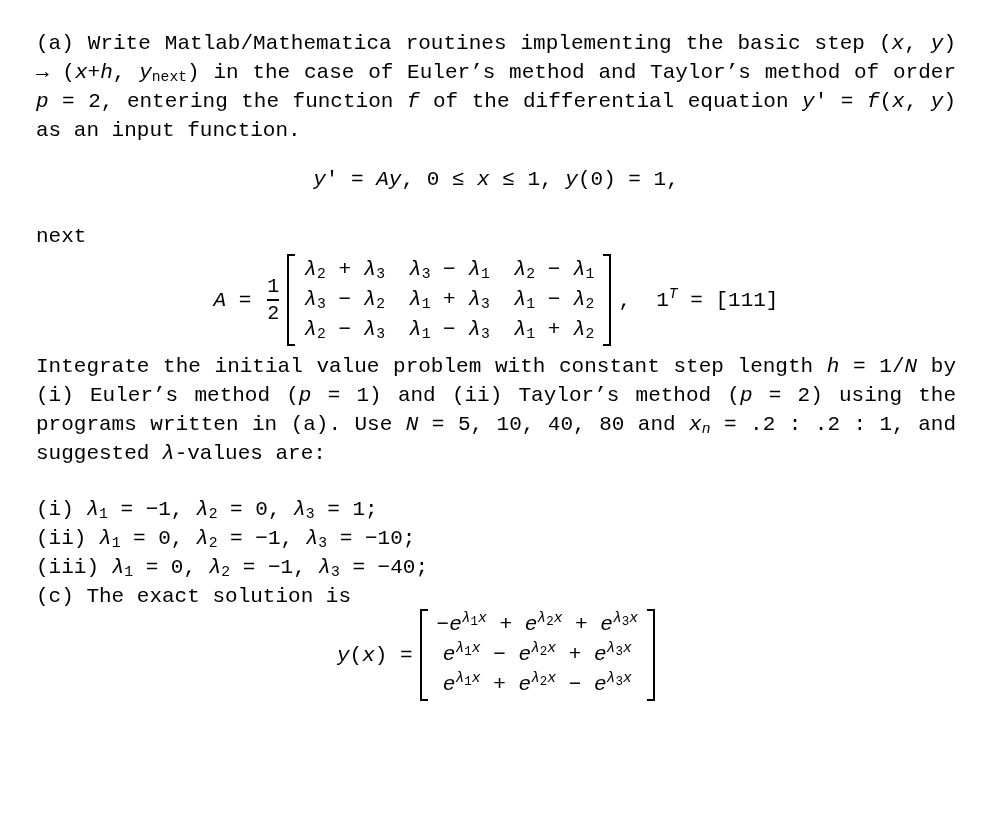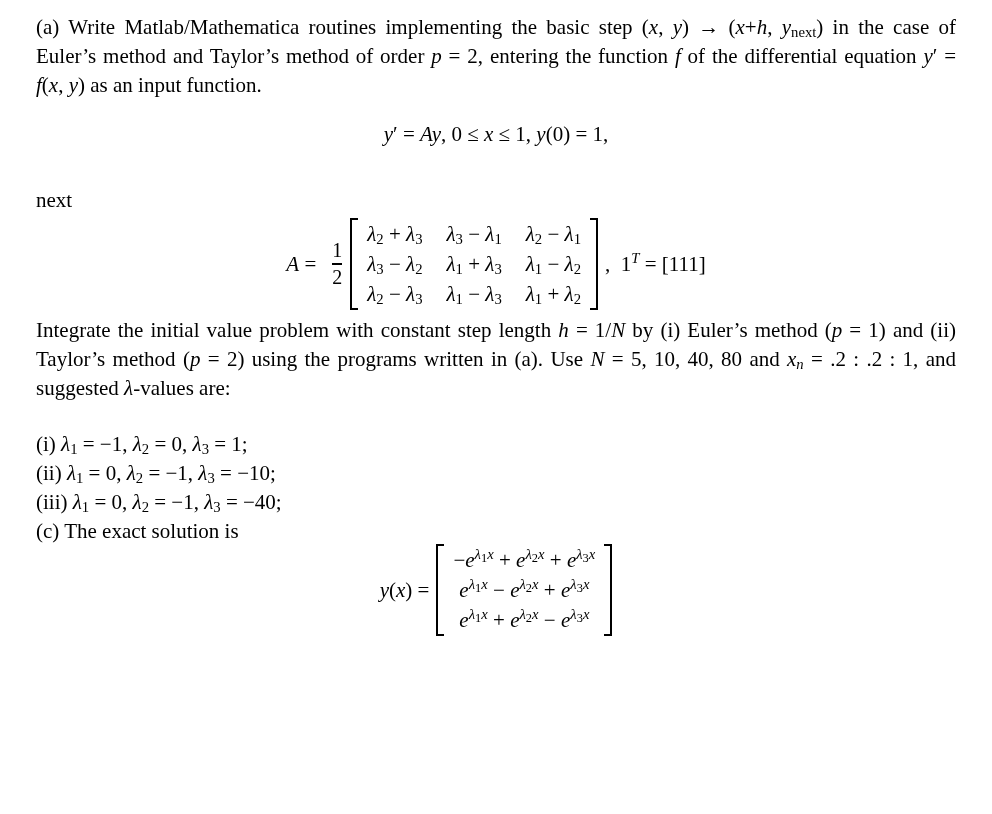--- a/index.html
+++ b/index.html
@@ -1,24 +1,24 @@
 <!DOCTYPE html>
 <html><head>
 <meta charset="utf-8">
 <style>
   html, body { margin: 0; padding: 0; background: #ffffff; }
   .page {
     position: relative;
     width: 992px;
     height: 814px;
     box-sizing: border-box;
-    padding: 13px 36px 0 36px;
+    padding: 29px 36px 0 36px;
     background: #ffffff;
     color: #000000;
-    font-family: Liberation Serif, serif;
+    font-family: Liberation Mono, monospace;
     font-size: 21px;
     line-height: 29px;
     overflow: hidden;
   }
   p.para { margin: 0; }
   .justify { text-align: justify; }
   .mt-blank { margin-top: 30px; }
   .mt-list  { margin-top: 27px; }
   .mt-c     { margin-top: 25px; }
 
@@ -28,21 +28,21 @@
   sub { vertical-align: -0.22em; }
   sup sub { font-size: 85%; vertical-align: -0.25em; }
 
   
   .eq {
     display: flex;
     justify-content: center;
     align-items: center;
     text-align: center;
   }
-  .eq-simple { margin: 20px 0 37px 0; }
+  .eq-simple { margin: 20px 0 28px 0; }
   .eq-matrix-a { margin: 3px 0 6px 0; }
   .eq-exact { margin: -2px 0 5px 0; }
 
   .math { white-space: nowrap; }
 
   
   .frac {
     display: inline-flex;
     flex-direction: column;
     align-items: center;

